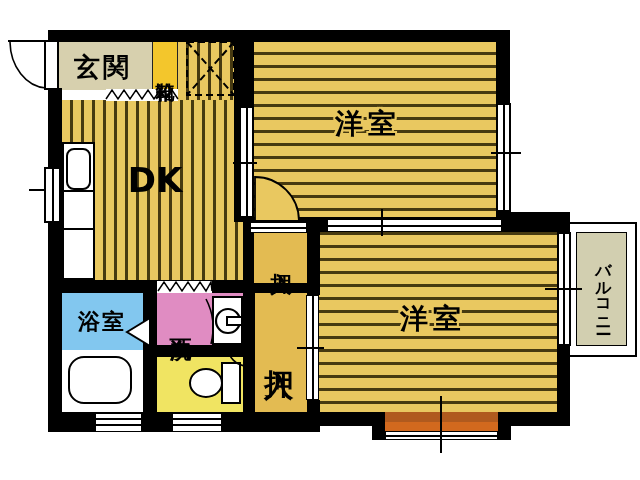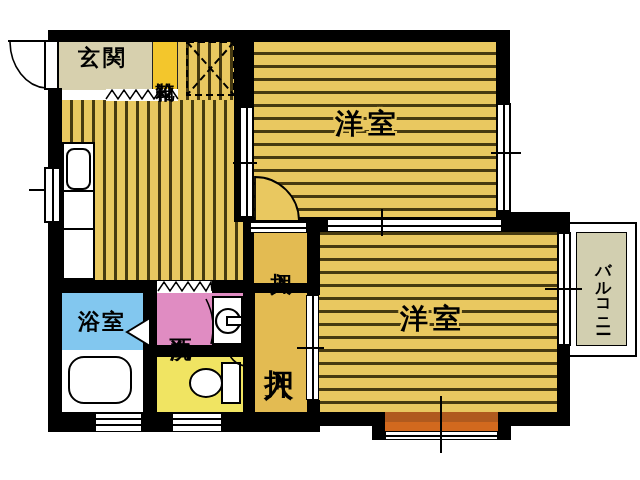--- a/index.html
+++ b/index.html
@@ -114,22 +114,23 @@
     <path d="M 255 221 L 255 177 A 44 44 0 0 1 299 221 Z" fill="#e9c860" stroke="#000" stroke-width="1.8"></path>
     <path d="M 206 299 Q 217 320 211 344" fill="none" stroke="#000" stroke-width="1.6"></path>
     <path d="M 228 347 A 19 19 0 0 0 247 366" fill="none" stroke="#000" stroke-width="1.6"></path>
     <polygon points="127,332 150,318 150,346" fill="#fff" stroke="#000" stroke-width="2"></polygon>
     <g>
       <circle cx="228" cy="321" r="12" fill="#fff" stroke="#000" stroke-width="2.2"></circle>
       <rect x="227" y="317" width="15" height="8" fill="#fff" stroke="#000" stroke-width="2"></rect>
     </g>
   </svg>
 
-  <div class="label" style="left:103px;top:58px;font-size:22px;letter-spacing:3px;">玄関</div>
+  <div class="label" style="left:103px;top:68px;font-size:26px;letter-spacing:3px;">玄関</div>
   <div class="label vert" style="left:165px;top:68px;font-size:19px;">靴箱</div>
+  <div class="label" style="left:155px;top:181px;font-size:34px;">DK</div>
   <div class="label halo" style="left:368px;top:124px;font-size:28px;letter-spacing:5px;">洋室</div>
   <div class="label halo" style="left:433px;top:319px;font-size:28px;letter-spacing:5px;">洋室</div>
   <div class="label vert" style="left:281px;top:256px;font-size:21px;">押入</div>
   <div class="label vert" style="left:279px;top:347px;font-size:29px;">押入</div>
   <div class="label" style="left:102px;top:322px;font-size:22px;letter-spacing:2px;">浴室</div>
   <div class="label vert" style="left:181px;top:321px;font-size:22px;">洗面</div>
   <div class="label vert" style="left:603px;top:289px;font-size:16px;">バルコニー</div>
 
 </div>
 

